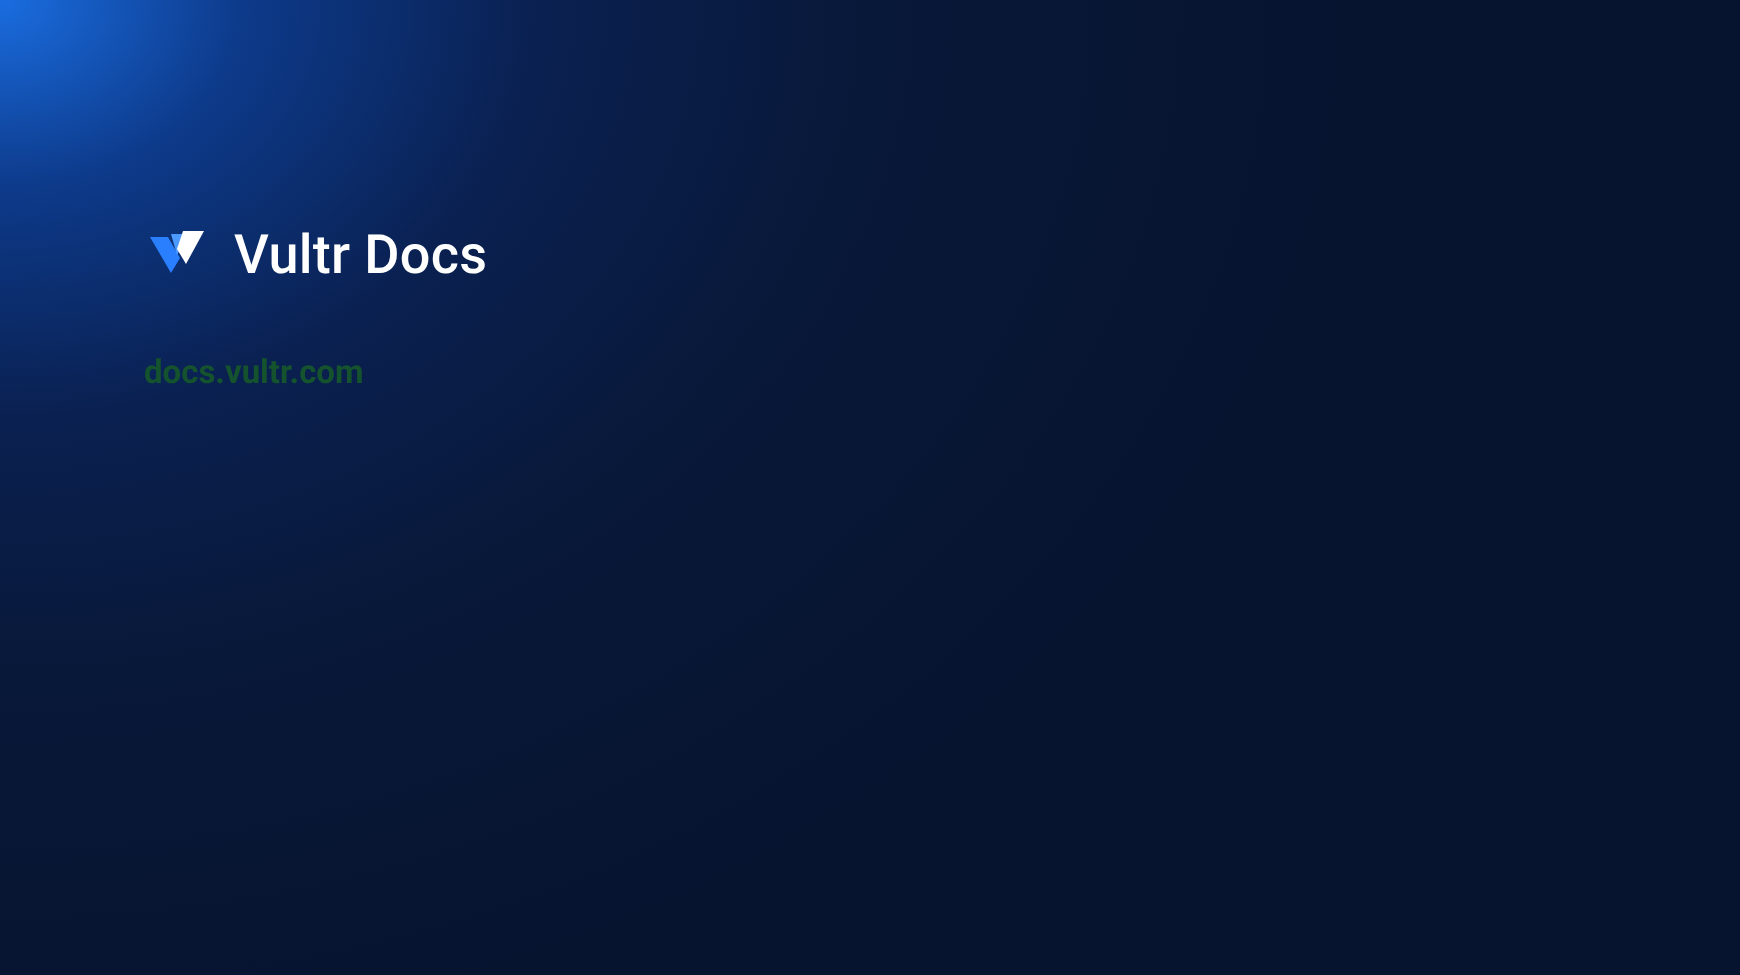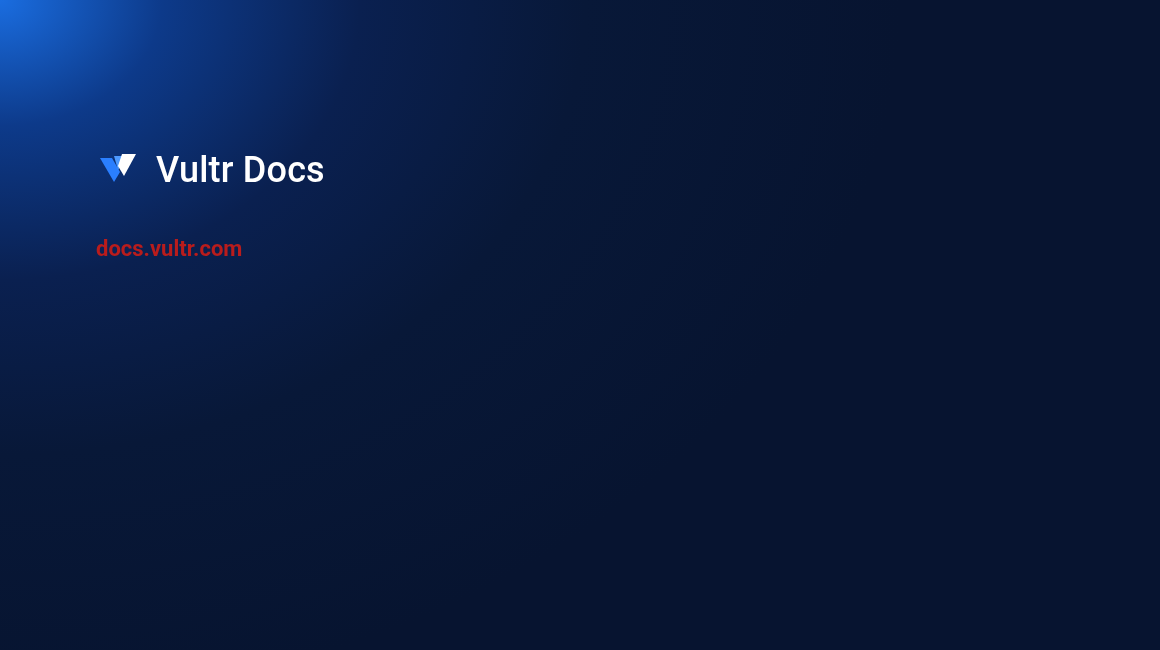--- a/index.html
+++ b/index.html
@@ -52,21 +52,21 @@
       font-weight: 700;
       line-height: 1.28;
       color: #ffffff;
       margin-bottom: 36px;
       max-width: 560px;
     }
     
     .domain {
       font-size: 22px;
       font-weight: 700;
-      color: #b91c1c;
+      color: #14532d;
       margin-top: 44px;
     }
   </style>
 </head>
 <body>
 
 <div class="content">
   <div class="brand-row">
     <div class="brand-icon">
       <svg width="44" height="44" viewBox="0 0 44 44" fill="none">

